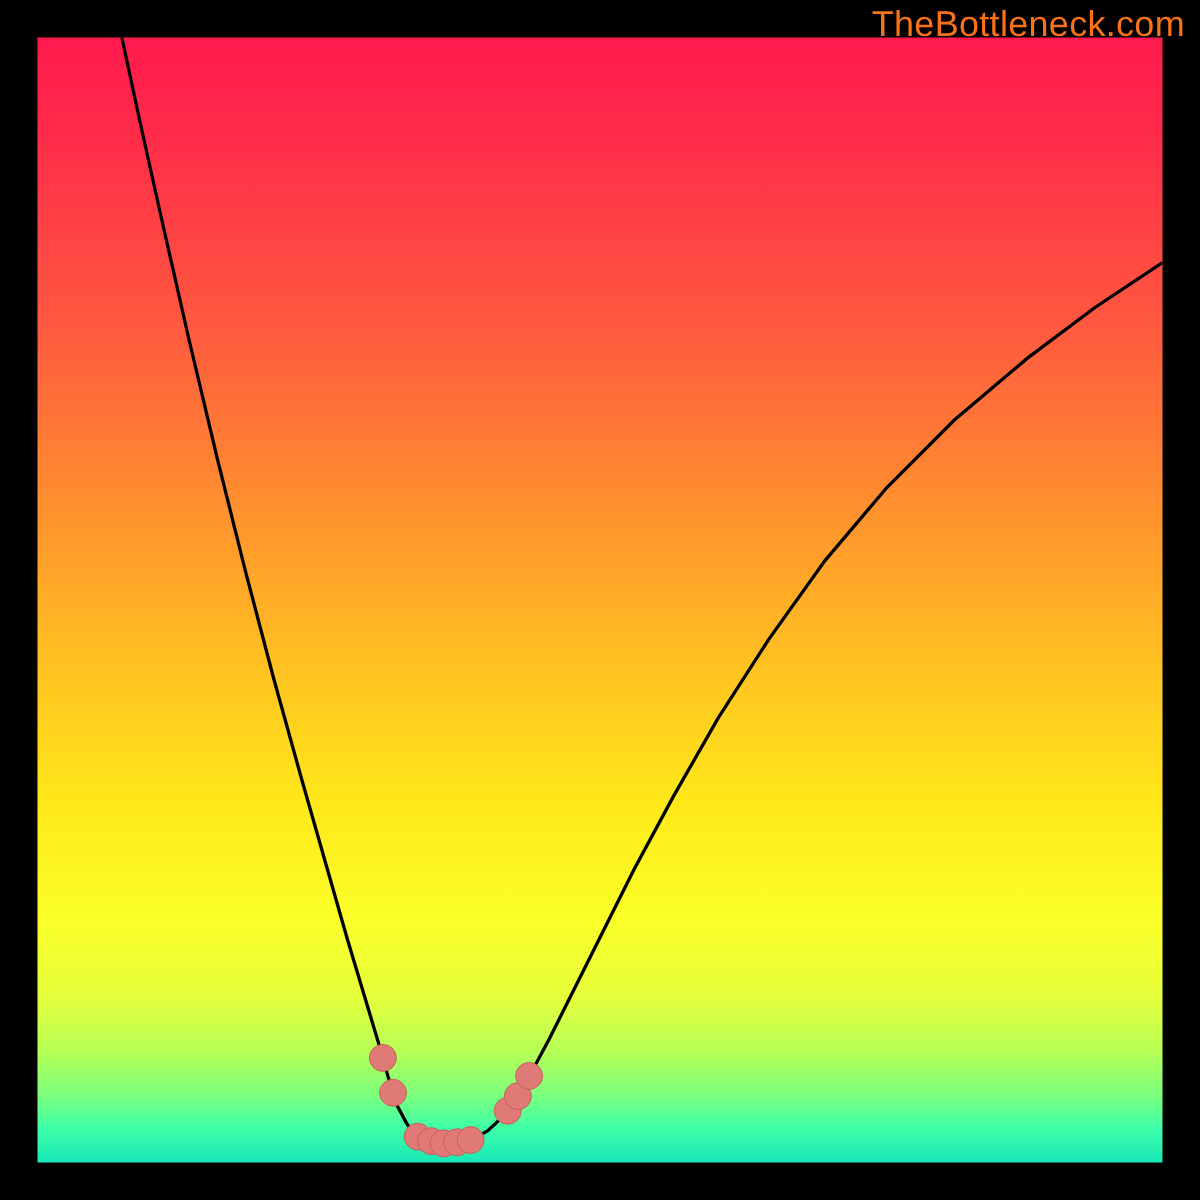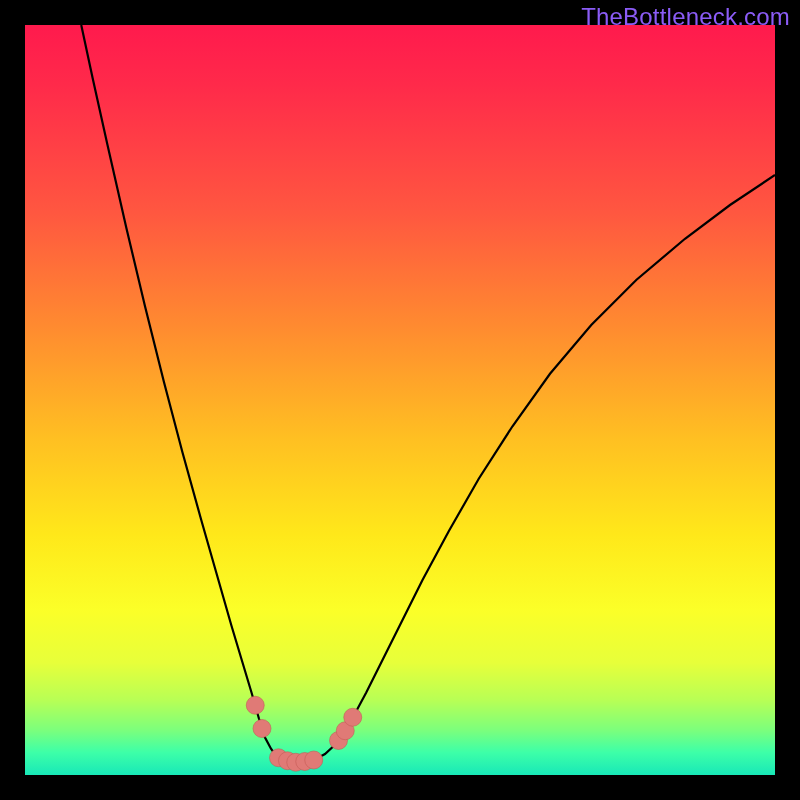--- a/index.html
+++ b/index.html
@@ -28,21 +28,21 @@
       #e7ff3a 85%,
       #b8ff55 90%,
       #7cff7c 94%,
       #3dffa8 97%,
       #18e8b8 100%);
   }
   .watermark {
     position: absolute;
     top: 3px;
     right: 10px;
-    color: #8b5cf6;
+    color: #f97316;
     font-size: 24px;
     letter-spacing: 0.2px;
     z-index: 10;
   }
   svg.plot {
     position: absolute;
     left: 0;
     top: 0;
     width: 750px;
     height: 750px;

